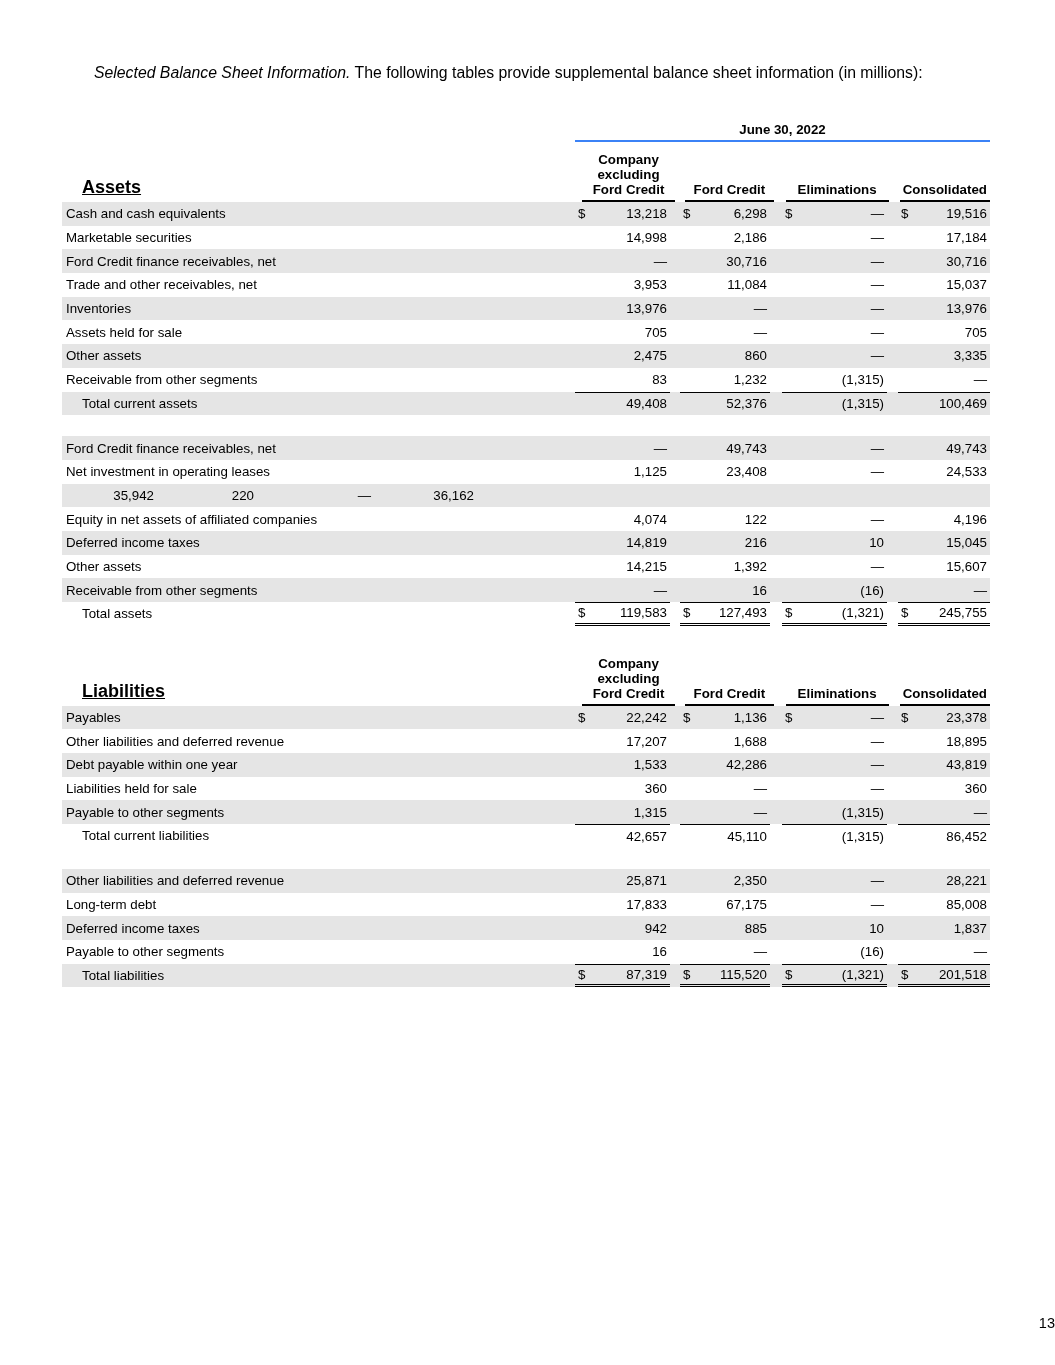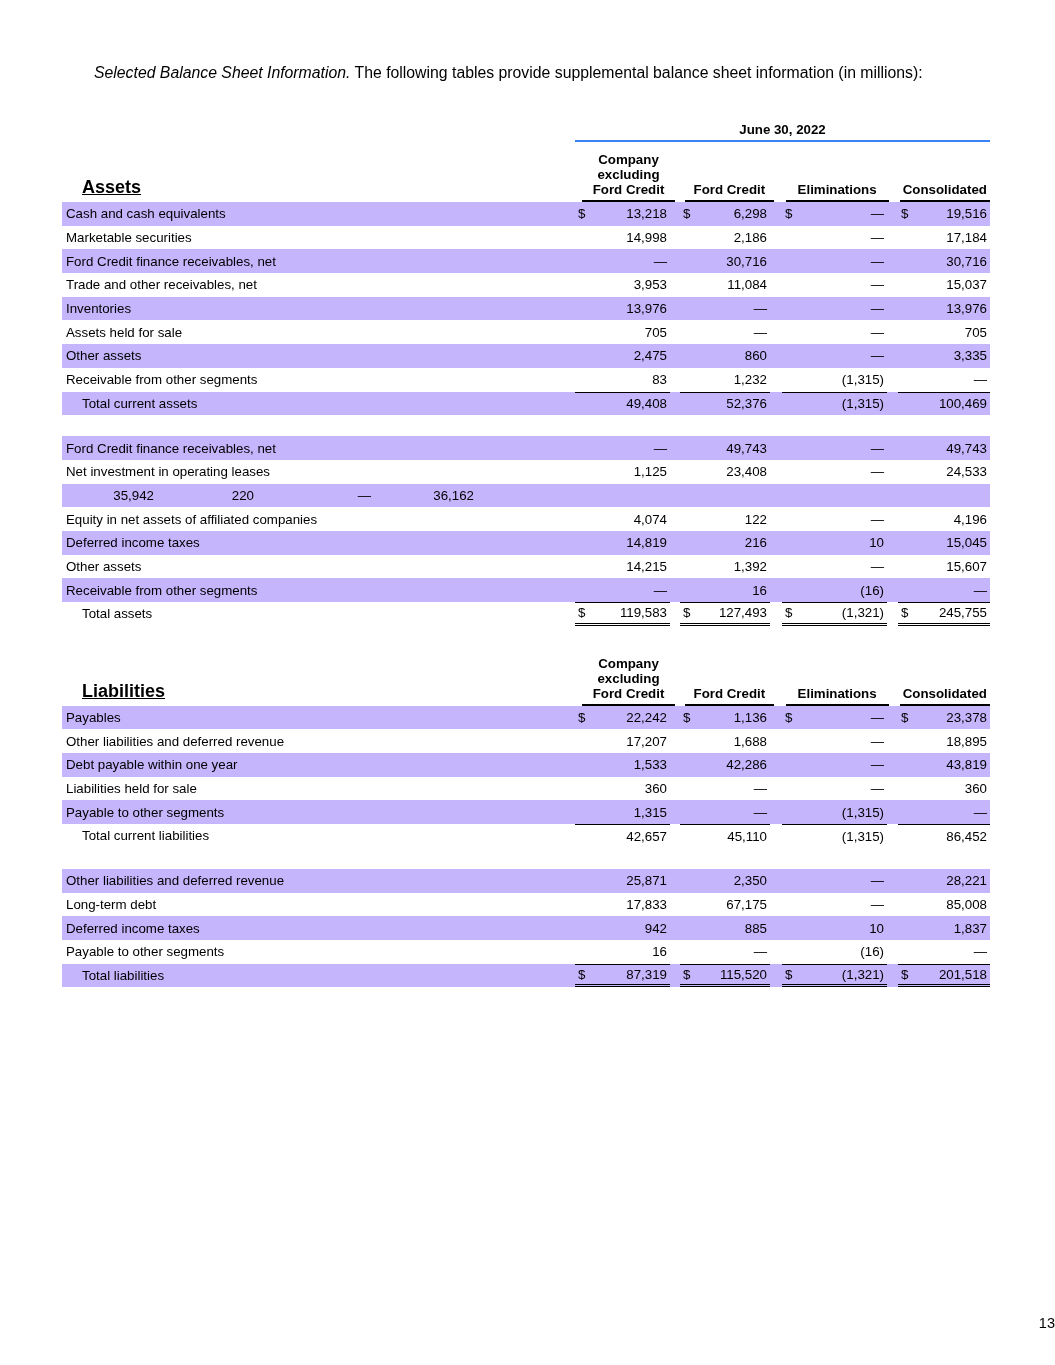--- a/index.html
+++ b/index.html
@@ -46,21 +46,21 @@
   }
   .head-col {
     font-weight: bold; font-size: 13.3px; line-height: 15px;
     text-align: center; white-space: pre-line;
     border-bottom: 2px solid #000;
     padding-bottom: 3px;
   }
 
   .trow { display: flex; height: 23.7px; }
   .trow.spacer { height: 21px; background: #ffffff !important; }
-  .trow.shade { background: #c4b5fd; }
+  .trow.shade { background: #e5e5e5; }
 
   .cell-label {
     width: 513px; padding-left: 4px;
     display: flex; align-items: center;
     font-size: 13.3px;
   }
   .cell-label.indent { padding-left: 20px; }
 
   .cnum {
     display: flex; align-items: center; justify-content: space-between;

